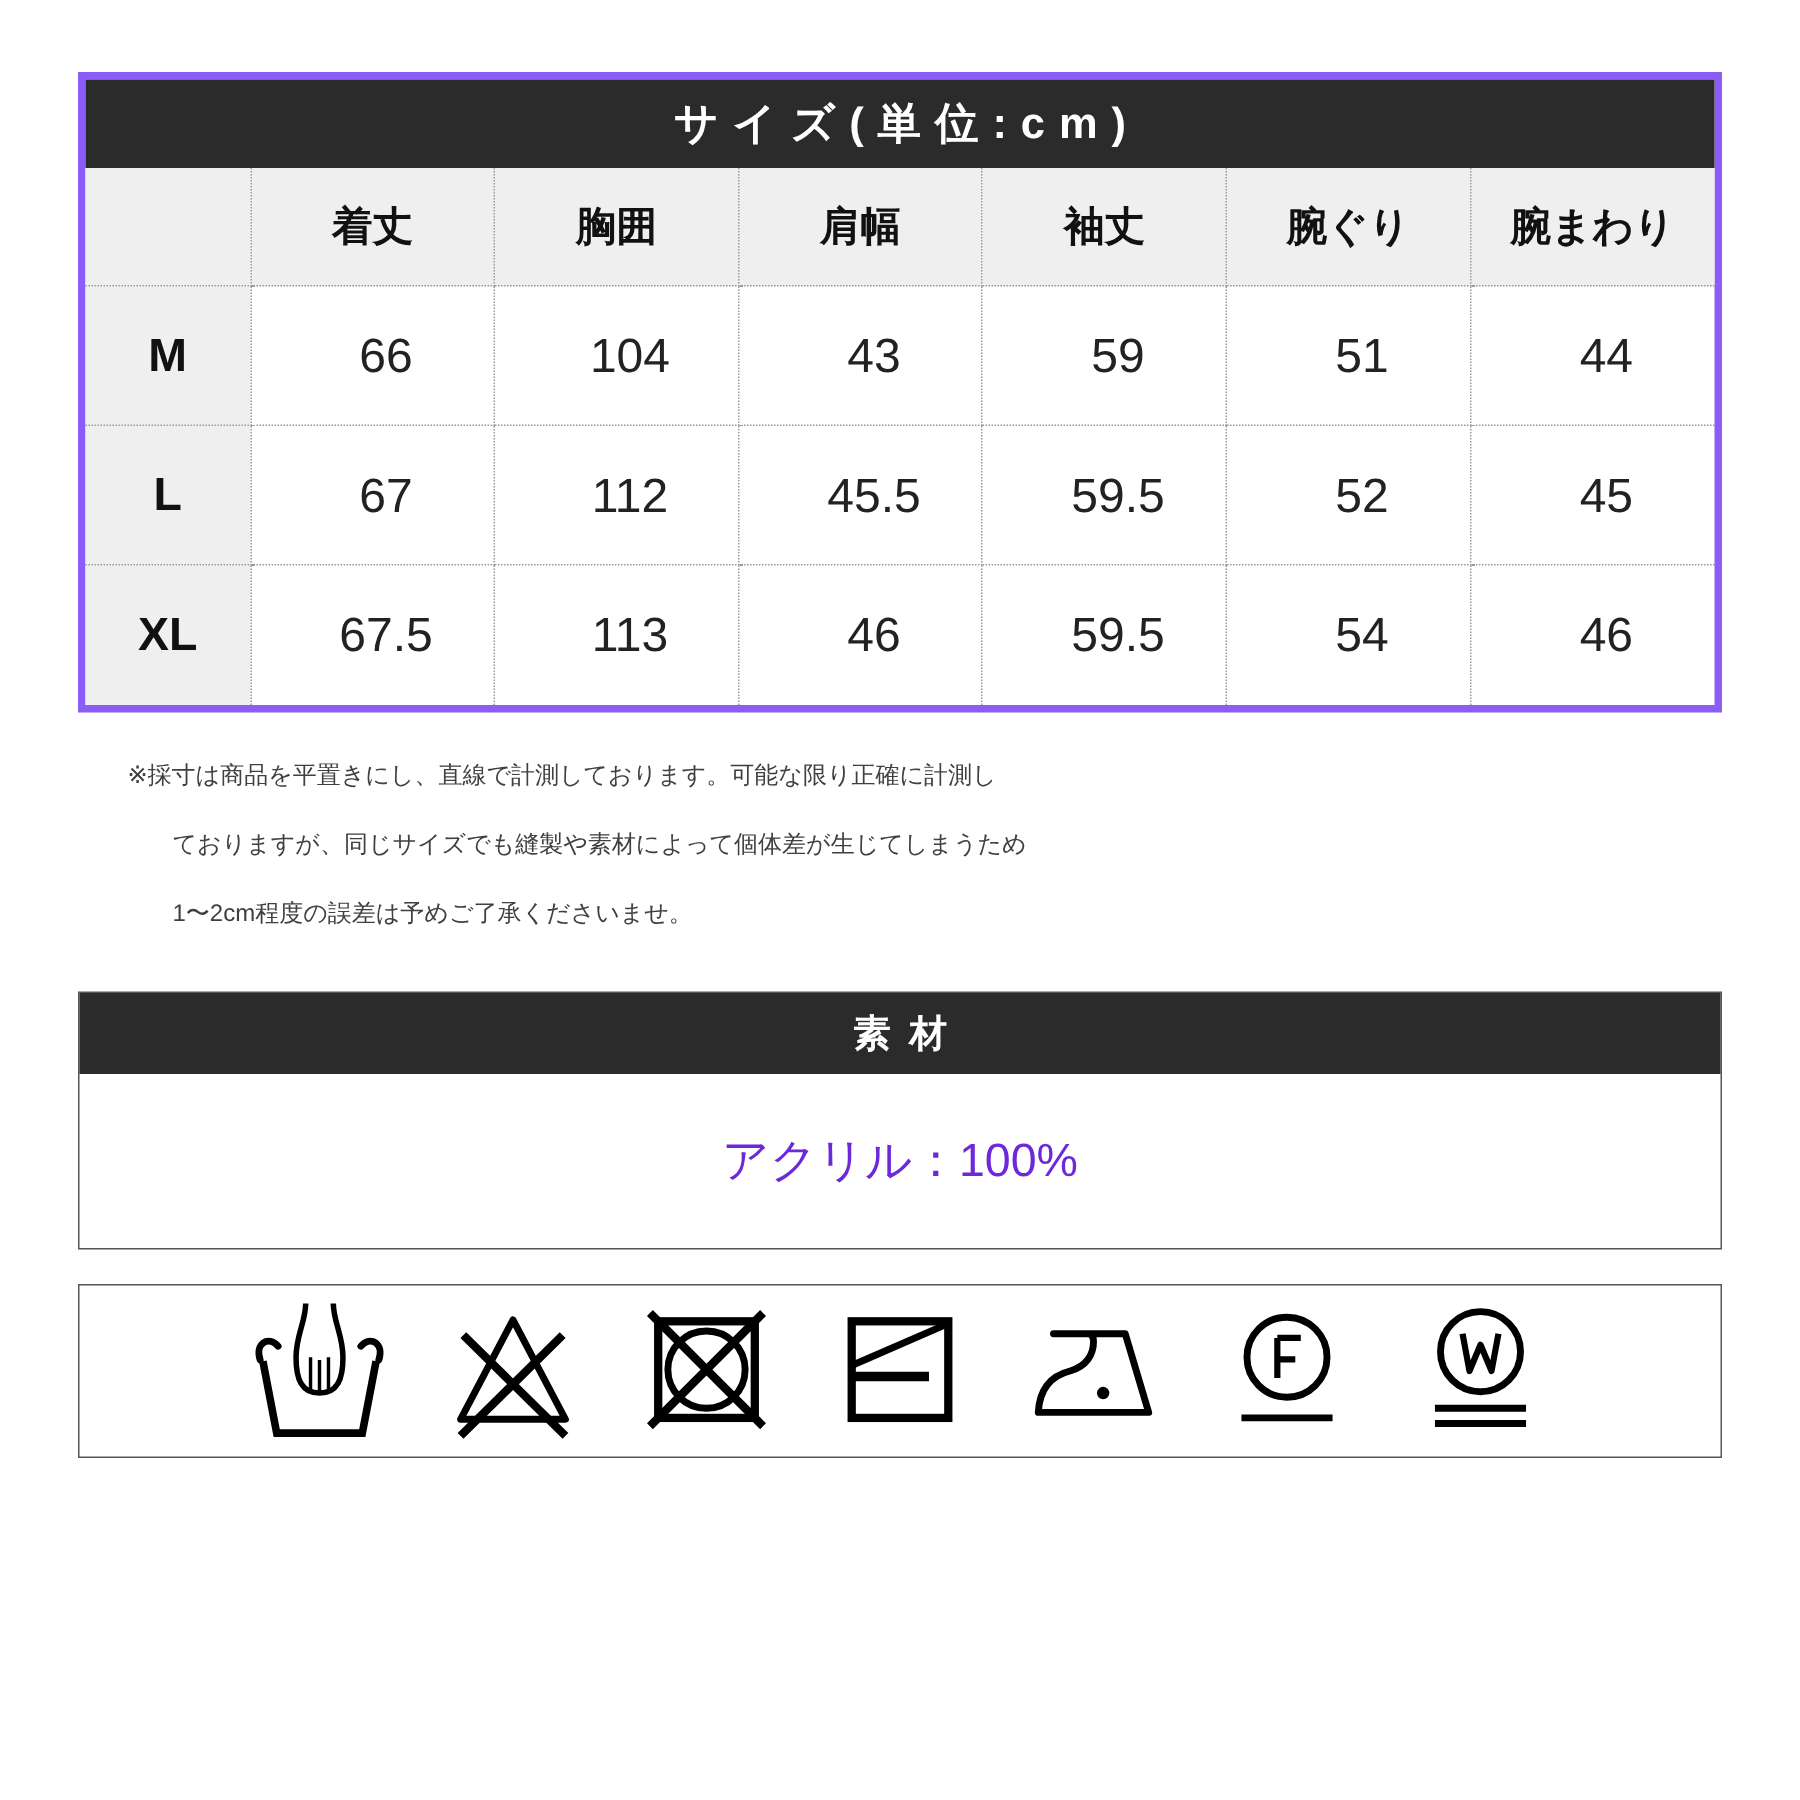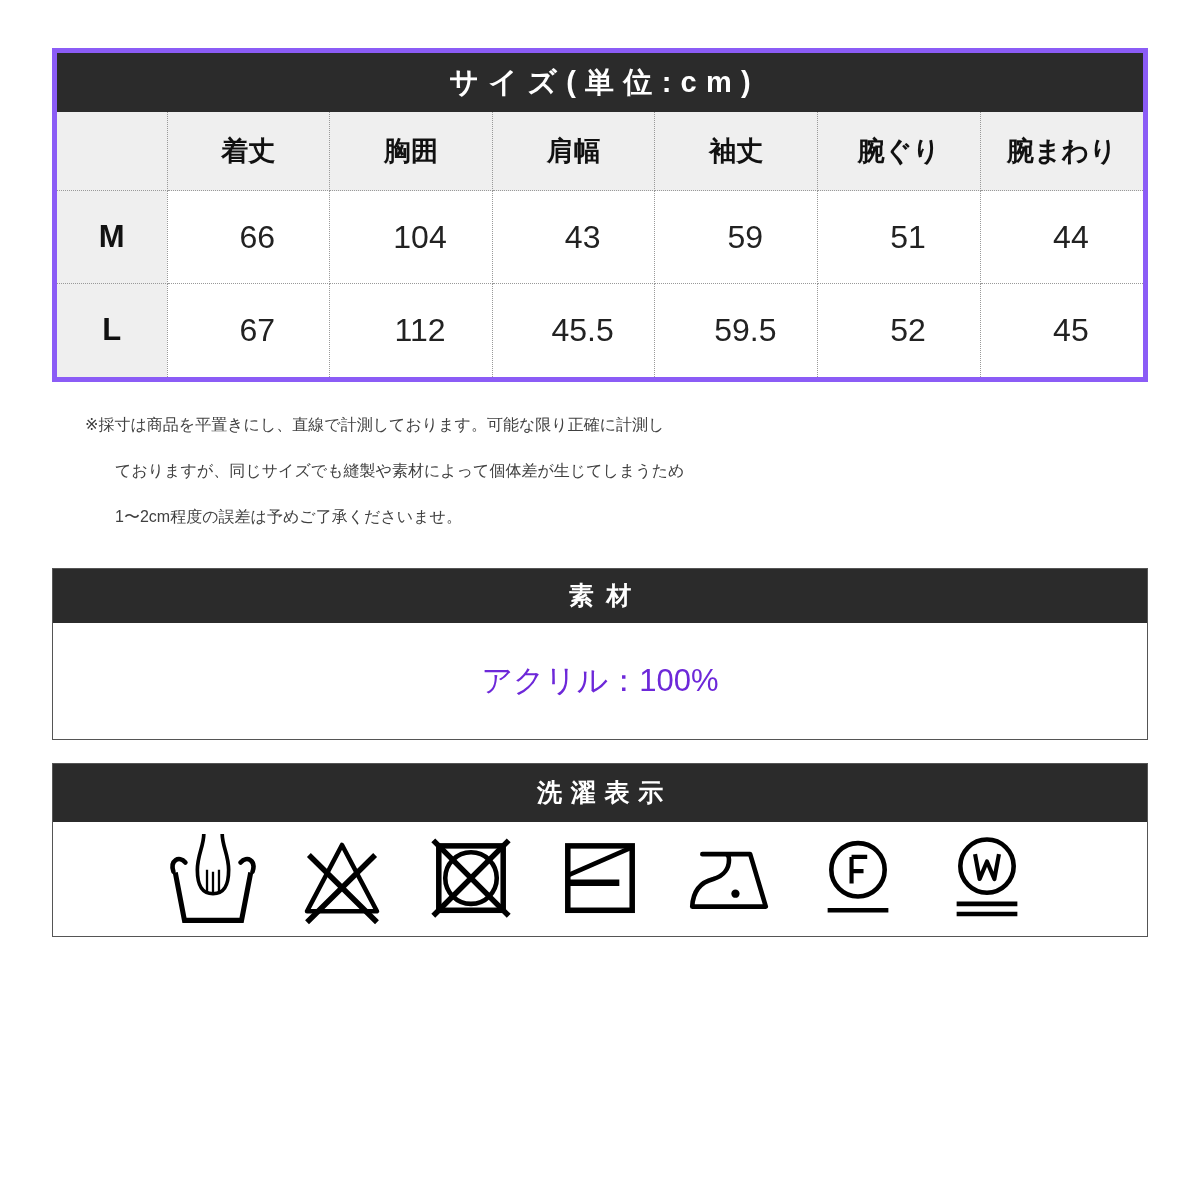--- a/index.html
+++ b/index.html
@@ -90,39 +90,47 @@
         </tr>
         <tr>
           <th>L</th>
           <td>67</td>
           <td>112</td>
           <td>45.5</td>
           <td>59.5</td>
           <td>52</td>
           <td>45</td>
         </tr>
+        <tr>
+          <th>XL</th>
+          <td>67.5</td>
+          <td>113</td>
+          <td>46</td>
+          <td>59.5</td>
+          <td>54</td>
+          <td>46</td>
+        </tr>
       </tbody>
     </table>
   </section>
 
   <div class="notes">
     <div class="note">
       <div class="line">※採寸は商品を平置きにし、直線で計測しております。可能な限り正確に計測し</div>
       <div class="line">ておりますが、同じサイズでも縫製や素材によって個体差が生じてしまうため</div>
       <div class="line">1〜2cm程度の誤差は予めご了承くださいませ。</div>
     </div>
   </div>
 
   <section class="material-panel">
     <div class="panel-title">素材</div>
     <div class="material-body">アクリル：100%</div>
   </section>
 
   <section class="wash-panel">
-    <div class="panel-title">洗濯表示</div>
     <div class="wash-body">
 
       <div class="care-symbol">
         <svg viewBox="0 0 100 104">
           <path class="stk" d="M7,44 C3,32 13,26 20,34" stroke-width="5" stroke-linecap="round"></path>
           <path class="stk" d="M93,44 C97,32 87,26 80,34" stroke-width="5" stroke-linecap="round"></path>
           <path class="stk" d="M9,45 L19,97 L81,97 L91,45" stroke-width="5.5"></path>
           <path d="M40,3 C40,16 33,26 33,42 C33,58 37,68 50,68 C63,68 67,58 67,42 C67,26 60,16 60,3" fill="#fff" stroke="#000" stroke-width="4"></path>
           <path class="stk" d="M43.5,42 L43.5,65.5 M50,44 L50,67.5 M56.5,42 L56.5,65.5" stroke-width="2.5"></path>
         </svg>

